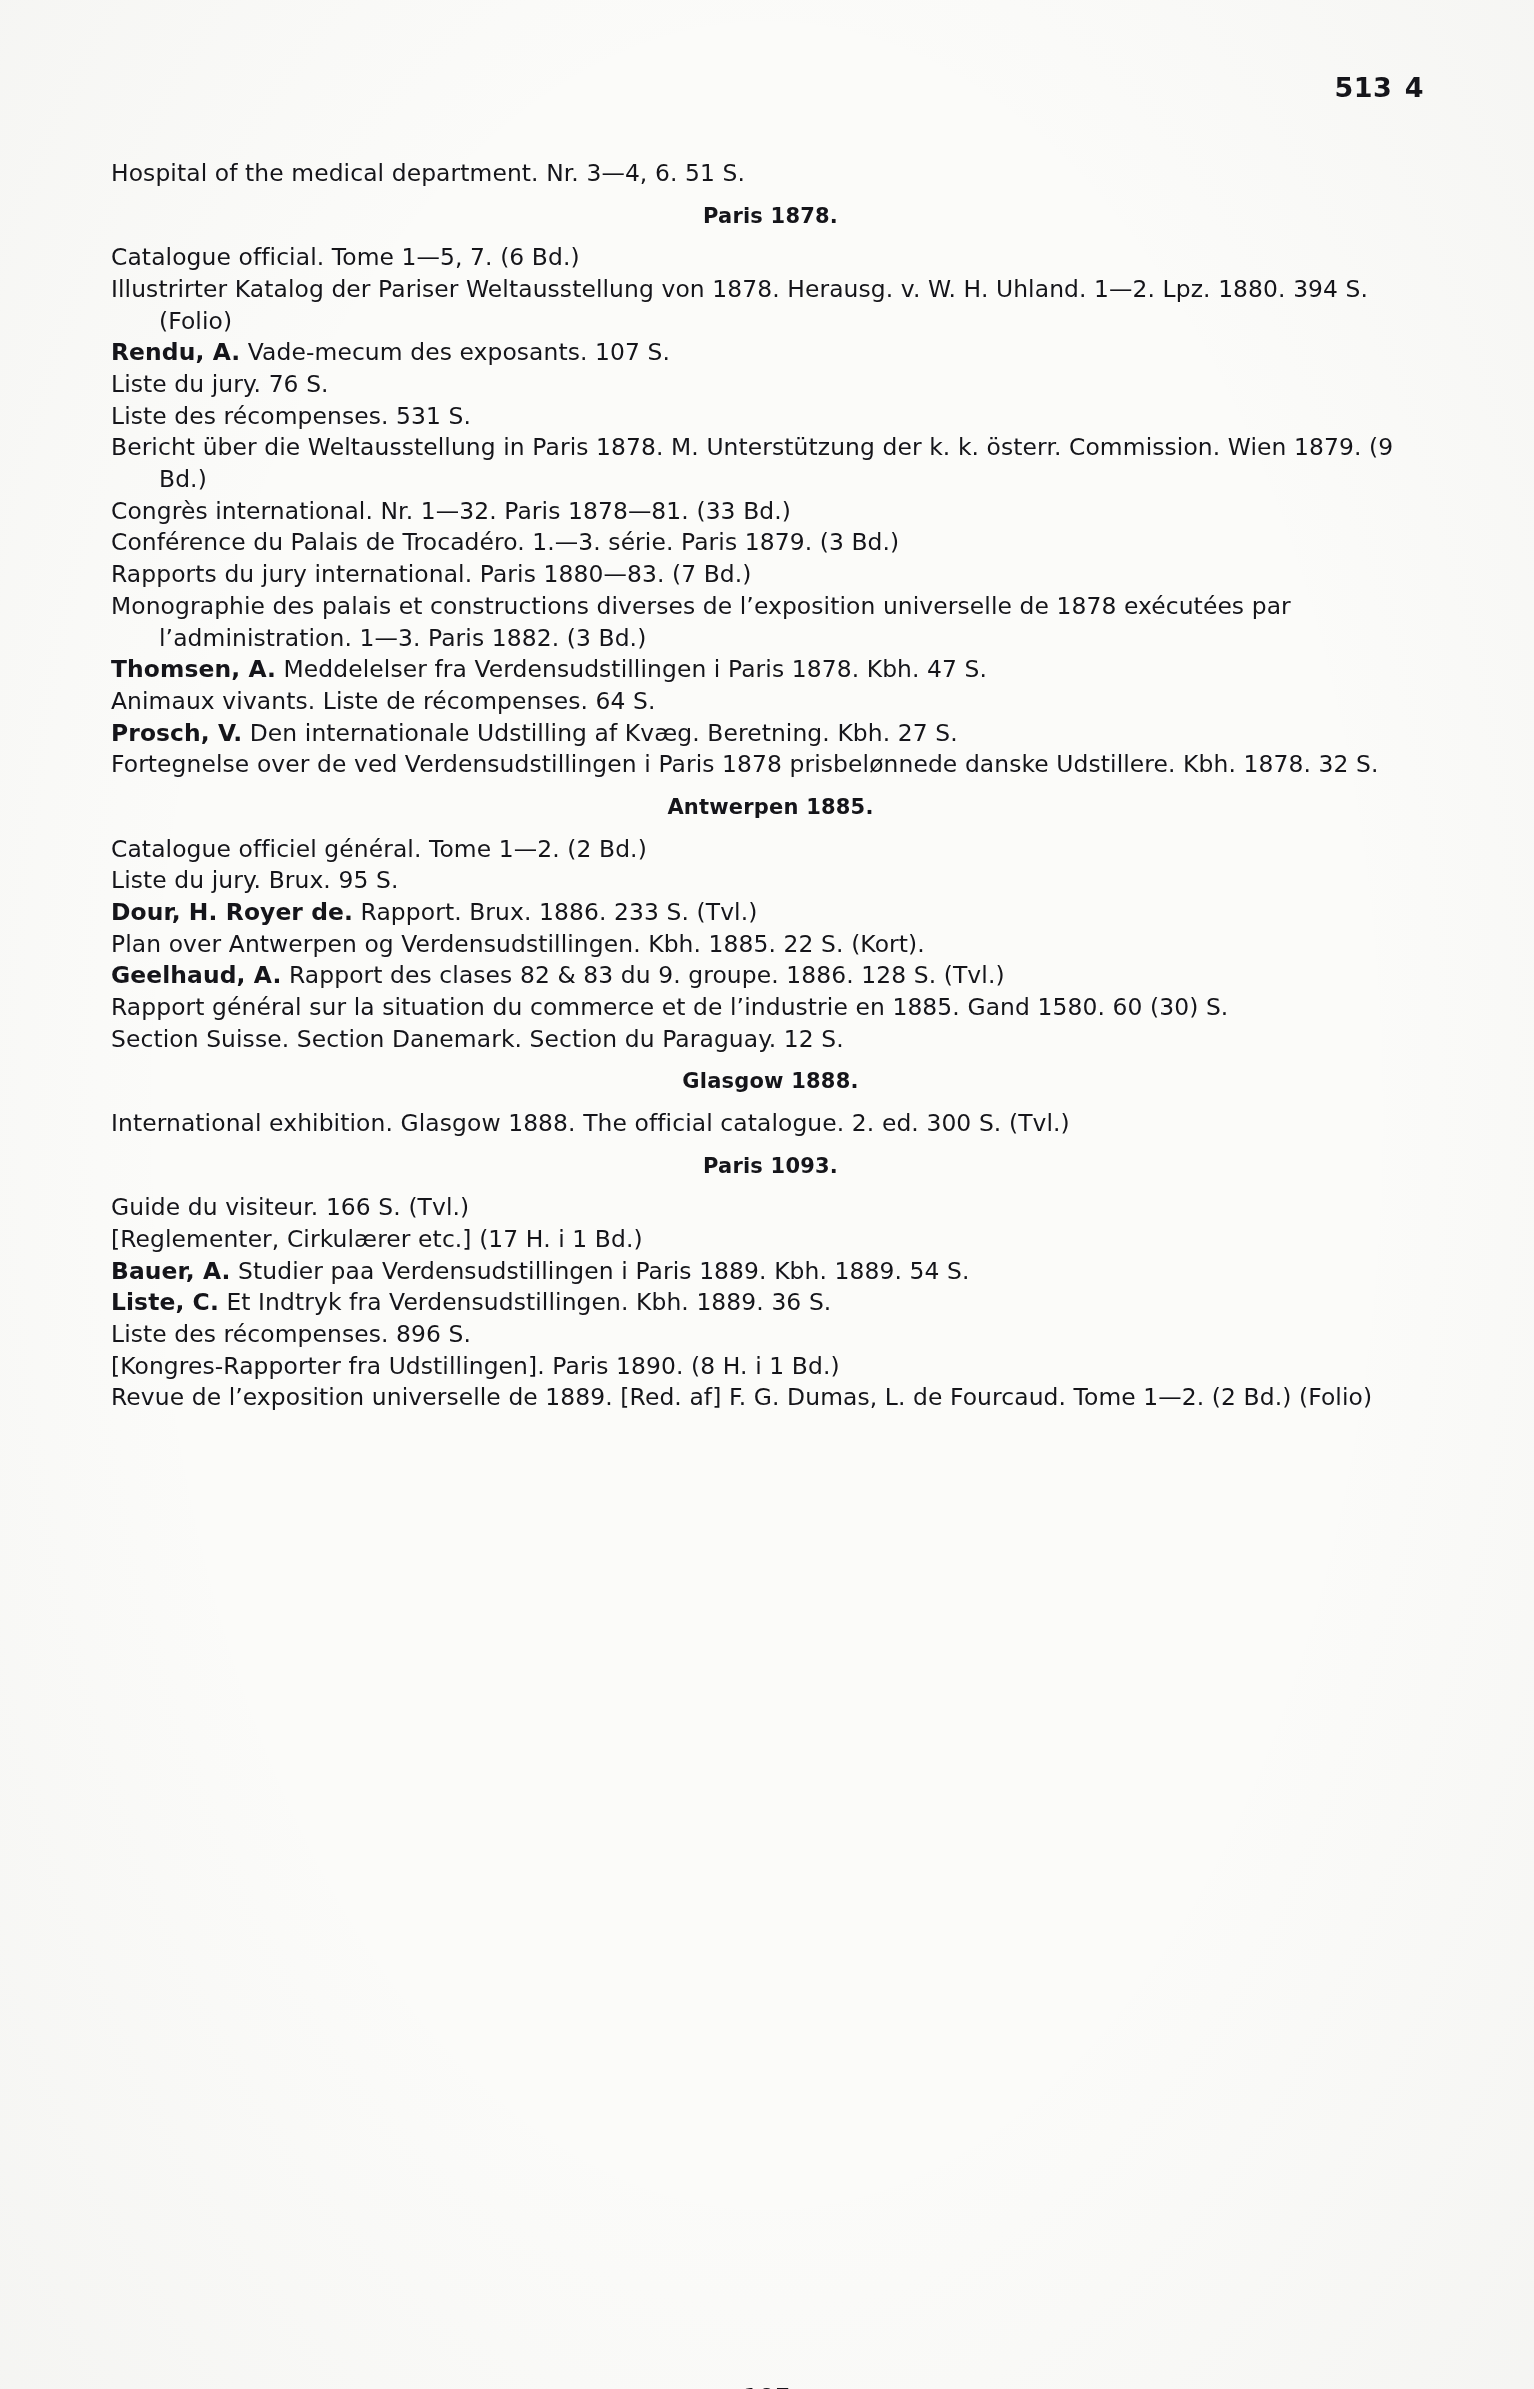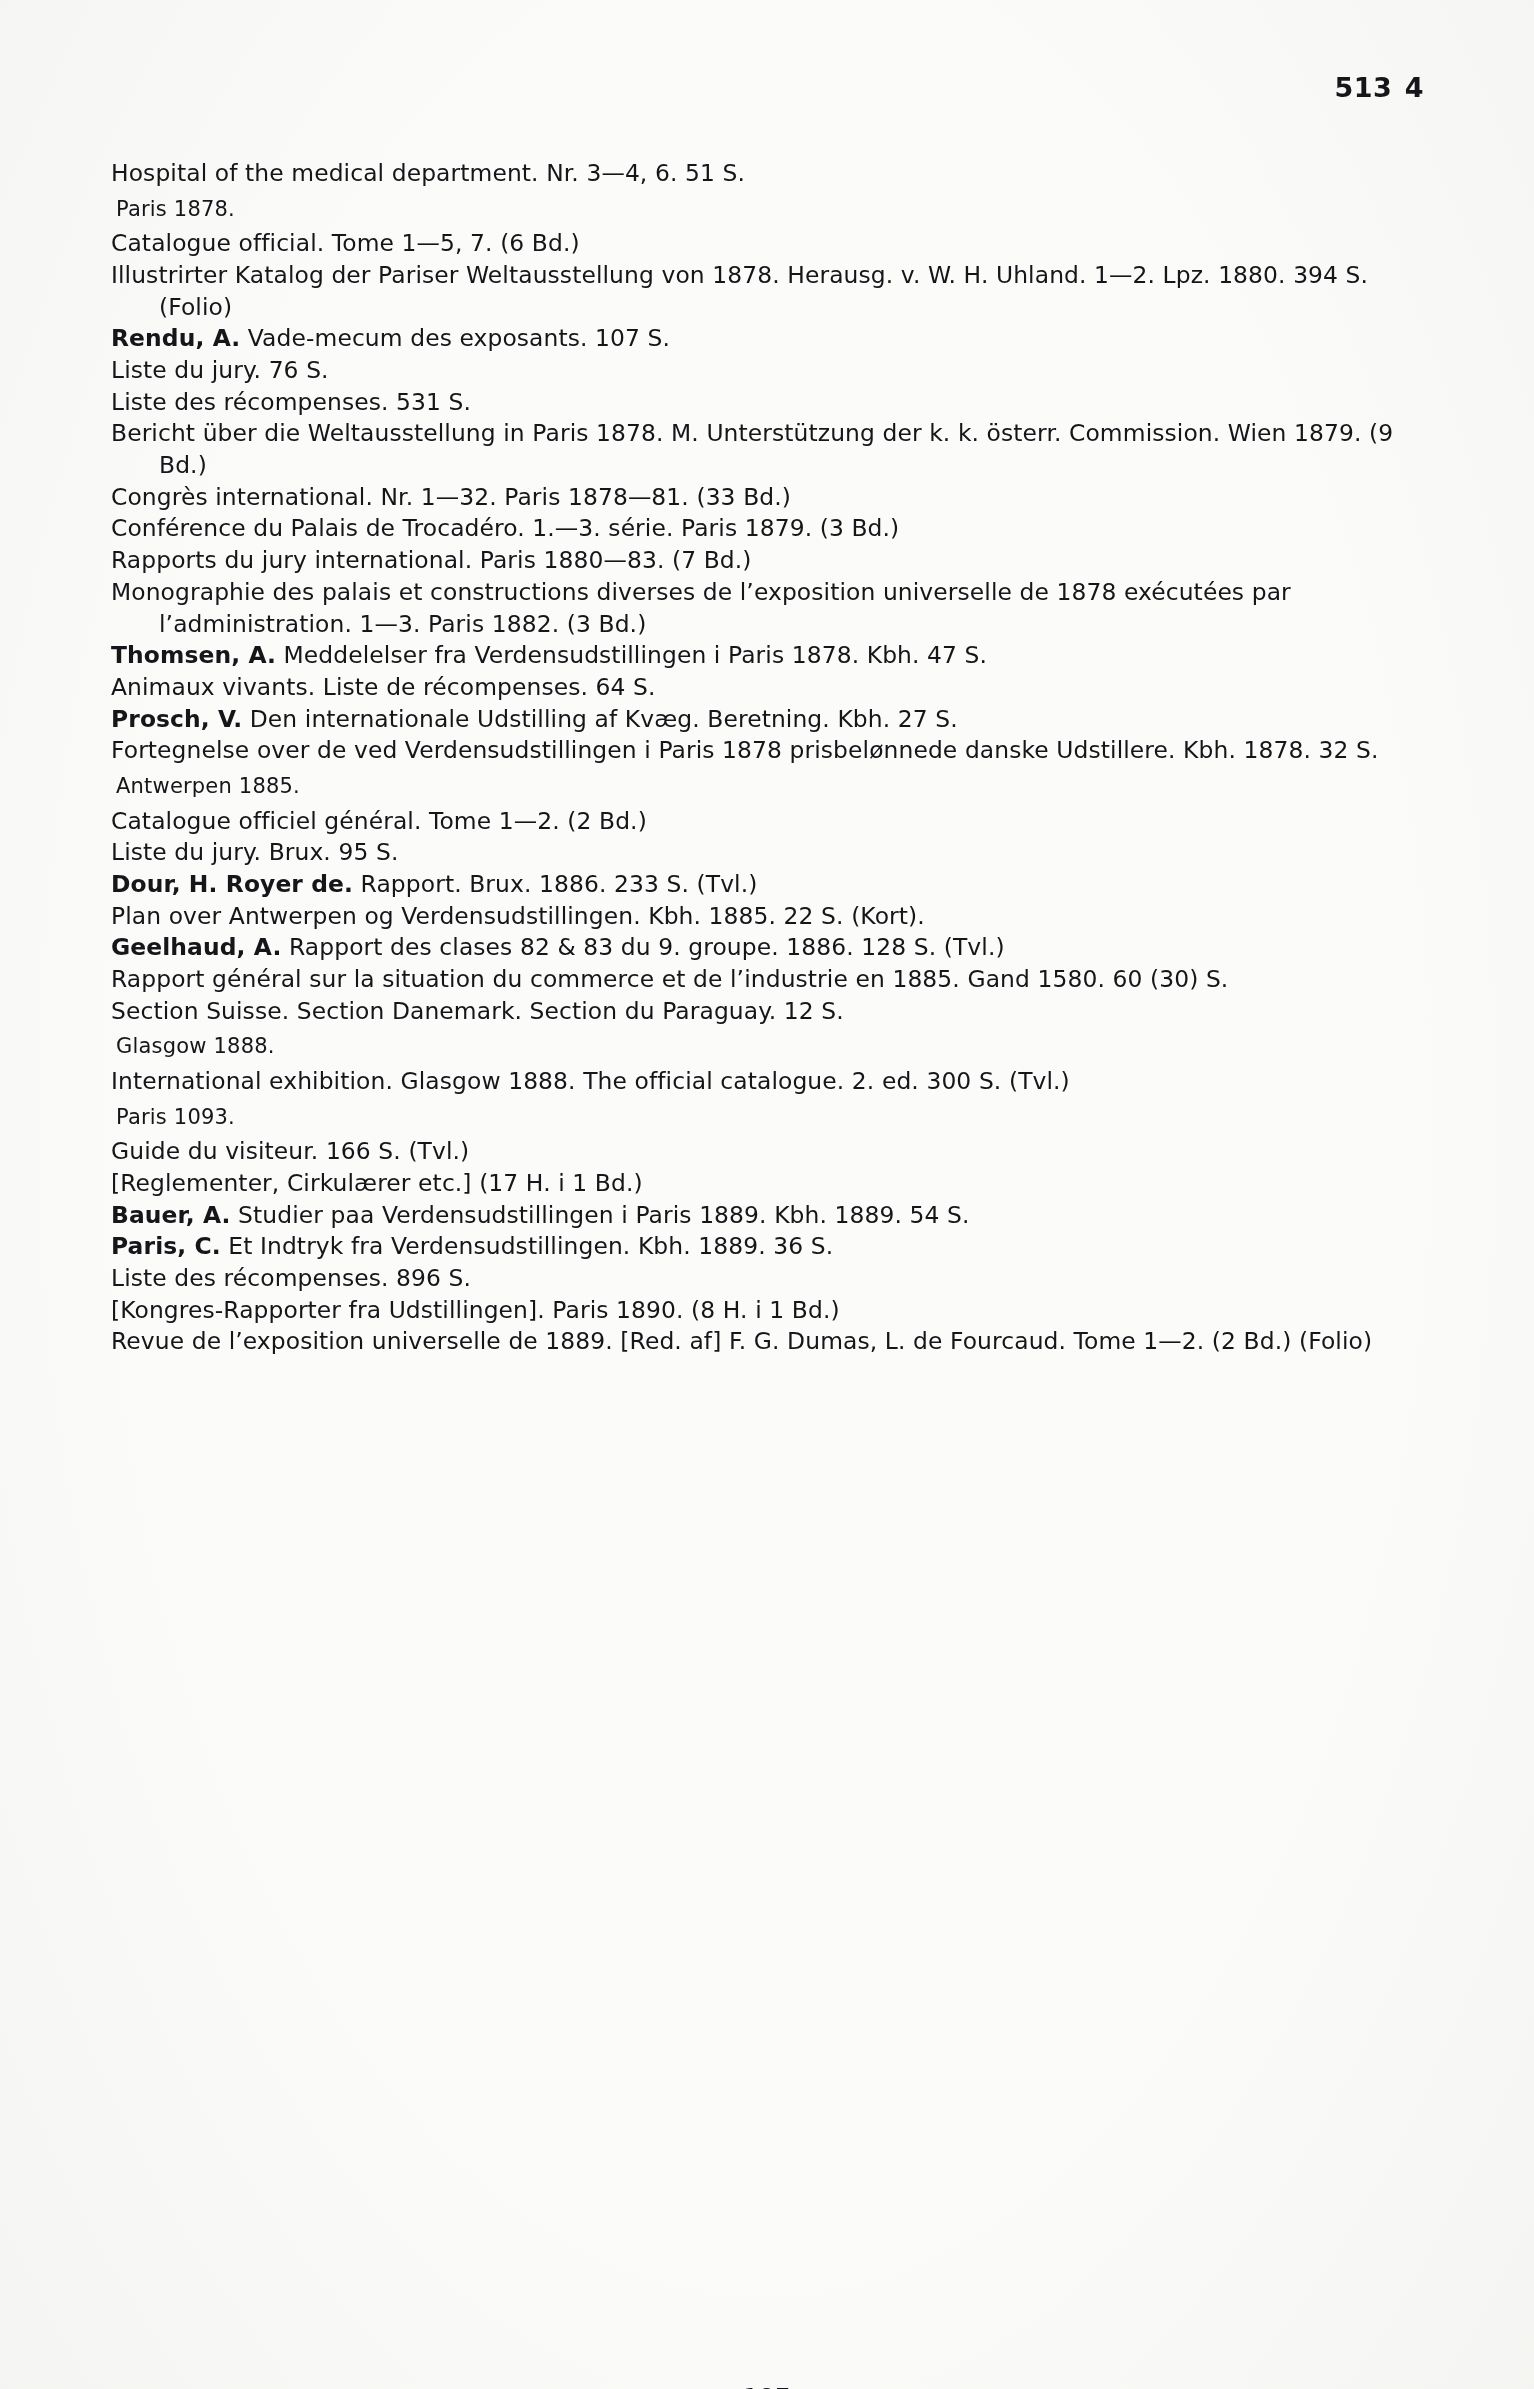--- a/index.html
+++ b/index.html
@@ -57,25 +57,25 @@
     margin: 0;
     padding: 0;
     text-indent: 0;
     margin-left: 48px;
   }
   p.e > span.lead {
     margin-left: -48px;
   }
   .b { font-weight: bold; }
   .right-label {
-    text-align: left;
-    font-weight: normal;
+    text-align: center;
+    font-weight: bold;
     font-size: 21px;
     letter-spacing: 0.2px;
-    margin: 5px;
+    margin: 12px;
     padding: 0;
   }
   .pageno {
     position: absolute;
     bottom: 67px;
     left: 0;
     width: 1534px;
     text-align: center;
     font-size: 24px;
     letter-spacing: 0.5px;
@@ -146,21 +146,21 @@
     <p class="e"><span class="lead">International exhibition.  Glasgow 1888.  The official catalogue. 2. ed.  300 S. (Tvl.)</span></p>
 
     <p class="right-label">Paris 1093.</p>
 
     <p class="e"><span class="lead">Guide du visiteur.  166 S. (Tvl.)</span></p>
 
     <p class="e"><span class="lead">[Reglementer, Cirkulærer etc.]  (17 H. i 1 Bd.)</span></p>
 
     <p class="e"><span class="lead b">Bauer, A.</span><span>  Studier paa Verdensudstillingen i Paris 1889.  Kbh. 1889.  54 S.</span></p>
 
-    <p class="e"><span class="lead b">Paris, C.</span><span>  Et Indtryk fra Verdensudstillingen.  Kbh. 1889.  36 S.</span></p>
+    <p class="e"><span class="lead b">Liste, C.</span><span>  Et Indtryk fra Verdensudstillingen.  Kbh. 1889.  36 S.</span></p>
 
     <p class="e"><span class="lead">Liste des récompenses.  896 S.</span></p>
 
     <p class="e"><span class="lead">[Kongres-Rapporter fra Udstillingen].  Paris 1890.  (8 H. i 1 Bd.)</span></p>
 
     <p class="e"><span class="lead">Revue de l’exposition universelle de 1889.  [Red. af] F. G. Dumas, L. de Fourcaud.  Tome 1—2.  (2 Bd.)   (Folio)</span></p>
 
   </div>
 
   <div class="pageno">187</div>

